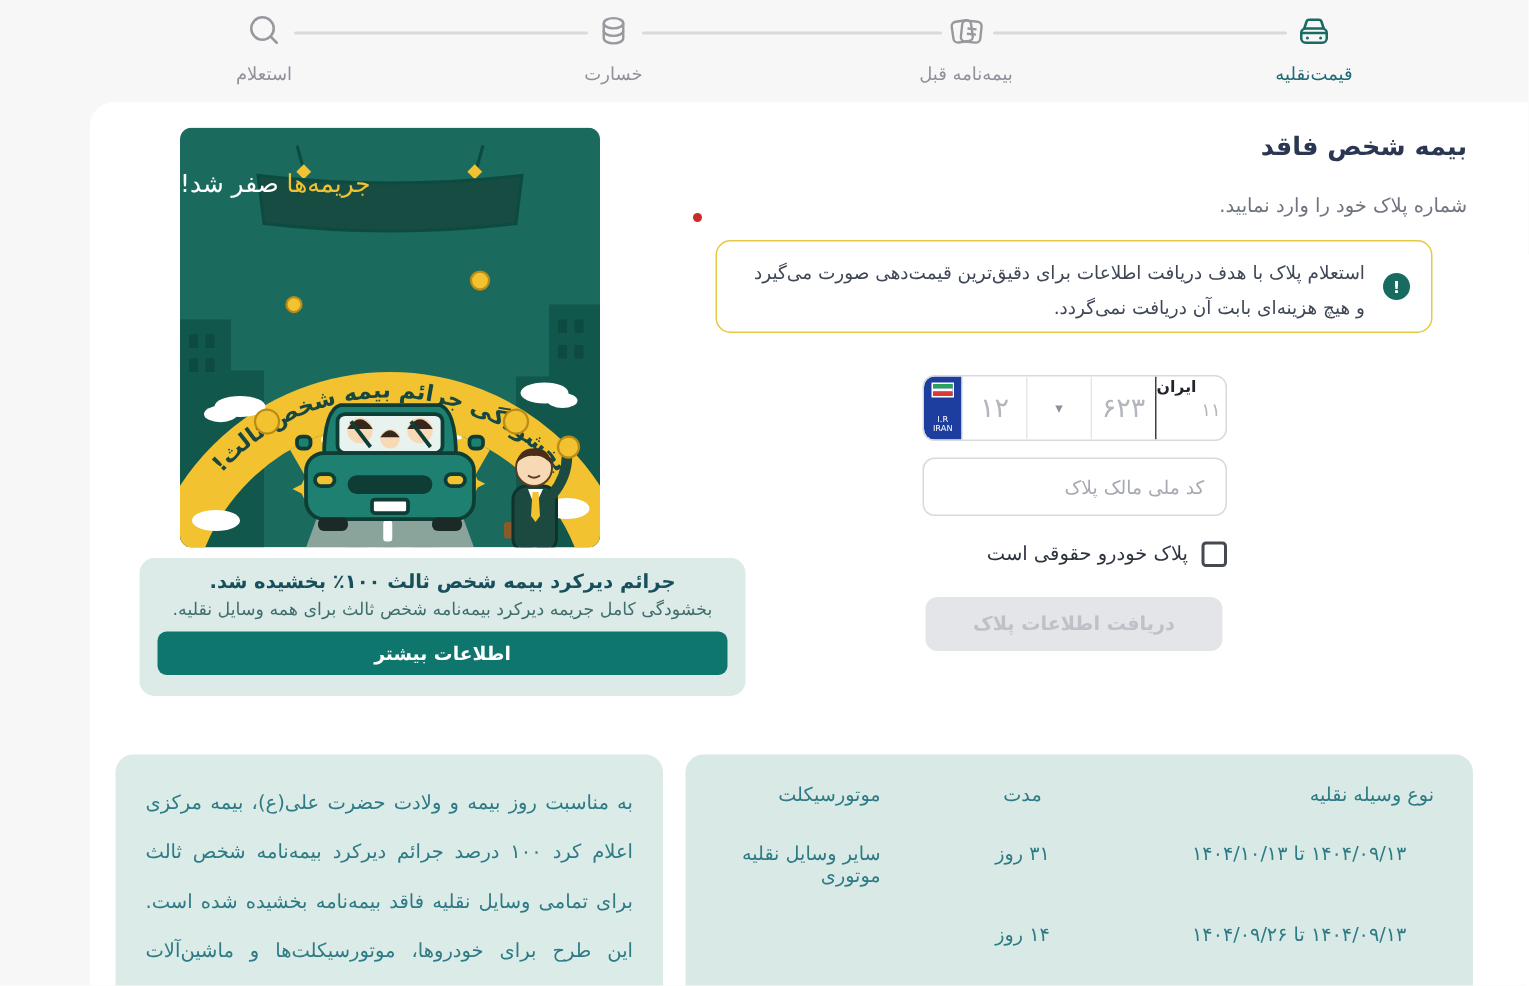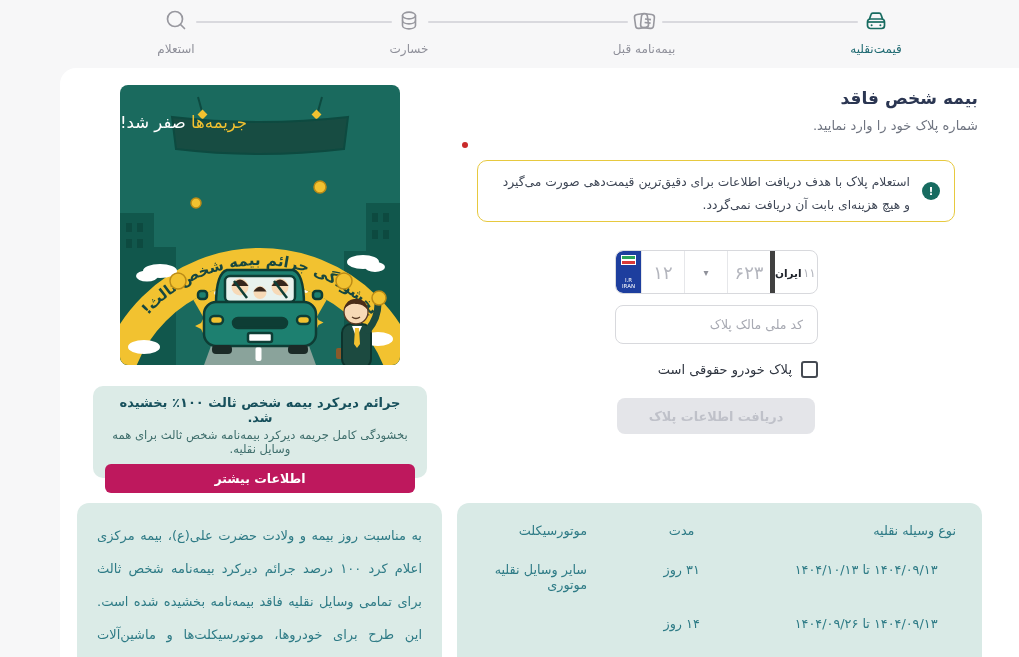--- a/index.html
+++ b/index.html
@@ -13,21 +13,21 @@
   .step .ic { display:inline-block; width:26px; height:26px; }
   .step .lbl { display:block; margin-top:4px; font-size:12px; color:#8f909a; }
   .step.active .lbl { color:#1f6a72; }
   .step-line { position:absolute; top:21px; height:2px; background:#d9d9de; border-radius:2px; }
 
   
   .card { position:absolute; top:68px; left:60px; width:959px; height:589px; background:#ffffff; border-radius:16px 0 0 0; }
 
   
   .page-title { position:absolute; top:20px; right:41px; font-size:17px; font-weight:bold; color:#2b3652; }
-  .page-sub   { position:absolute; top:50px; right:41px; font-size:13px; color:#6f7480; }
+  .page-sub   { position:absolute; top:62px; right:41px; font-size:13px; color:#6f7480; }
   .req-dot    { position:absolute; top:74px; left:402px; width:6px; height:6px; background:#c92a2a; border-radius:50%; }
 
   
   .notice { position:absolute; top:92px; left:417px; width:478px; height:62px; border:1.5px solid #e7c93f;
             border-radius:10px; background:#fff; padding:10px 44px 10px 16px; }
   .notice-text { font-size:12.3px; color:#3f4756; line-height:1.85; text-align:right; }
   .notice-ic { position:absolute; right:14px; top:50%; transform:translateY(-50%); width:18px; height:18px;
                background:#176b60; color:#fff; border-radius:50%; font-size:11px; font-weight:bold;
                display:flex; align-items:center; justify-content:center; }
 
@@ -38,21 +38,21 @@
                 align-items:center; justify-content:space-between; padding:4px 2px 3px; }
   .mini-flag { width:15px; height:10px; border:0.5px solid #fff; display:flex; flex-direction:column; }
   .mini-flag i { flex:1; display:block; }
   .mini-flag i:nth-child(1){background:#2aa35a;} .mini-flag i:nth-child(2){background:#fff;} .mini-flag i:nth-child(3){background:#d93a3a;}
   .plate-flag .ir { color:#fff; font-size:5.5px; line-height:1.2; text-align:center; }
   .plate-cell { flex:1; display:flex; align-items:center; justify-content:center; border-left:1px solid #e6e7ea; }
   .plate-cell:first-of-type { border-left:none; }
   .plate-cell input { width:100%; border:none; outline:none; text-align:center; font-size:18px; color:#333; background:transparent; font-family:inherit; }
   .plate-cell input::placeholder { color:#b3b5bd; }
   .caret { color:#8f919a; font-size:10px; cursor:pointer; }
-  .plate-region { width:47px; display:flex; flex-direction:row; align-items:center; border-left:5px solid #404040; padding-top:1px; }
+  .plate-region { width:47px; display:flex; flex-direction:row; border-left:1px solid #404040; padding-top:1px; }
   .plate-region .iran { font-size:10.5px; font-weight:bold; color:#20242c; }
   .plate-region input { width:100%; border:none; outline:none; text-align:center; font-size:12px; background:transparent; font-family:inherit; }
   .plate-region input::placeholder { color:#b3b5bd; }
 
   
   .nid { position:absolute; top:237px; left:555px; width:203px; height:39px; }
   .nid input { width:100%; height:100%; border:1px solid #d8d9dd; border-radius:8px; padding:0 14px;
                font-size:12.5px; font-family:inherit; color:#333; outline:none; text-align:right; }
   .nid input::placeholder { color:#a7a9b2; }
 
@@ -65,25 +65,25 @@
   .submit { position:absolute; top:330px; left:557px; width:198px; height:36px; background:#e4e5e9; color:#bfc1c9;
             border:none; border-radius:8px; font-size:12.8px; font-weight:bold; font-family:inherit; cursor:not-allowed; }
 
   
   .illus { position:absolute; top:17px; left:60px; width:280px; height:280px; border-radius:8px; overflow:hidden; }
   .banner-text { position:absolute; top:28px; left:0; width:100%; text-align:left; font-size:16.5px; font-weight:normal; direction:rtl; }
   .banner-text .hl { color:#f2c230; }
   .banner-text .rest { color:#ffffff; }
 
   
-  .promo { position:absolute; top:318px; left:33px; width:334px; height:92px; background:#dcebe7; border-radius:10px;
+  .promo { position:absolute; top:304px; left:33px; width:404px; height:92px; background:#dcebe7; border-radius:10px;
            padding:9px 12px; text-align:center; }
   .promo-title { font-size:13px; font-weight:bold; color:#17505c; }
   .promo-sub { font-size:11.6px; color:#3f6e6c; margin-top:3px; }
-  .promo-btn { display:block; width:100%; height:29px; margin-top:8px; background:#be185d; color:#fff; border:none;
+  .promo-btn { display:block; width:100%; height:29px; margin-top:8px; background:#0f766e; color:#fff; border:none;
                border-radius:6px; font-size:12.5px; font-weight:bold; font-family:inherit; cursor:pointer; }
 
   
   .announce { position:absolute; top:435px; left:17px; width:365px; height:170px; background:#dbebe7; border-radius:12px;
               padding:16px 20px; }
   .announce p { font-size:13px; color:#2e7b86; line-height:2.55; text-align:justify; }
 
   .sched { position:absolute; top:435px; left:397px; width:525px; height:170px; background:#d9eae6; border-radius:12px;
            padding:20px 26px; }
   .sched-grid { display:grid; grid-template-columns:38% 40% 22%; row-gap:24px; direction:rtl; color:#2e7b86; }

